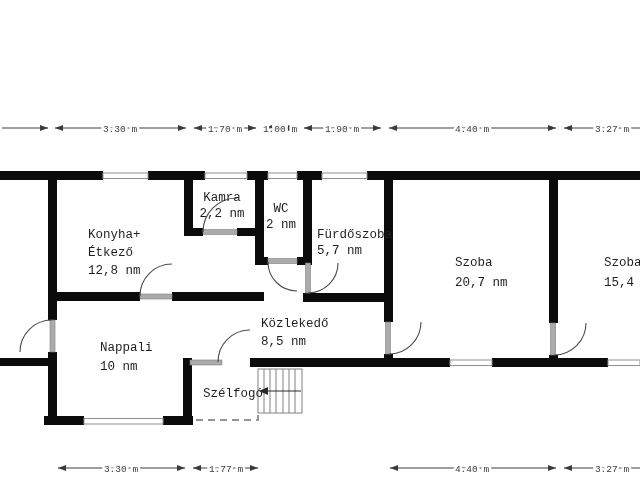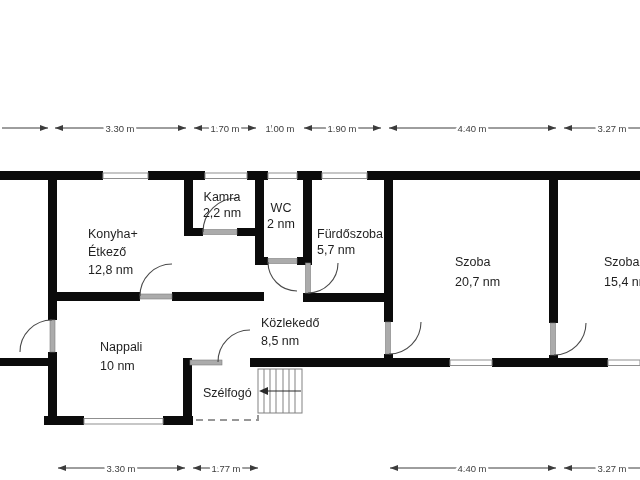--- a/index.html
+++ b/index.html
@@ -1,17 +1,17 @@
 <!DOCTYPE html>
 <html><head>
 <meta charset="utf-8">
 <style>
   html,body{margin:0;padding:0;background:#ffffff;}
   #stage{position:relative;width:640px;height:480px;background:#86efac;overflow:hidden;
-         font-family:Liberation Sans, sans-serif;}
+         font-family:Liberation Mono, monospace;}
   svg{display:block;}
   .wall{fill:#0b0b0b;}
   .win{fill:#ffffff;stroke:#8f8f8f;stroke-width:1;}
   .leaf{fill:#ababab;stroke:#7d7d7d;stroke-width:0.6;}
   .arc{fill:none;stroke:#4a4a4a;stroke-width:1.1;}
   .dim{stroke:#3c3c3c;stroke-width:1;}
   .dimtext{font-size:9.5px;fill:#3c3c3c;text-anchor:middle;
            paint-order:stroke;stroke:#ffffff;stroke-width:5px;stroke-linejoin:round;}
   .room{font-size:12.5px;fill:#1f1f1f;}
   .mid{text-anchor:middle;}

